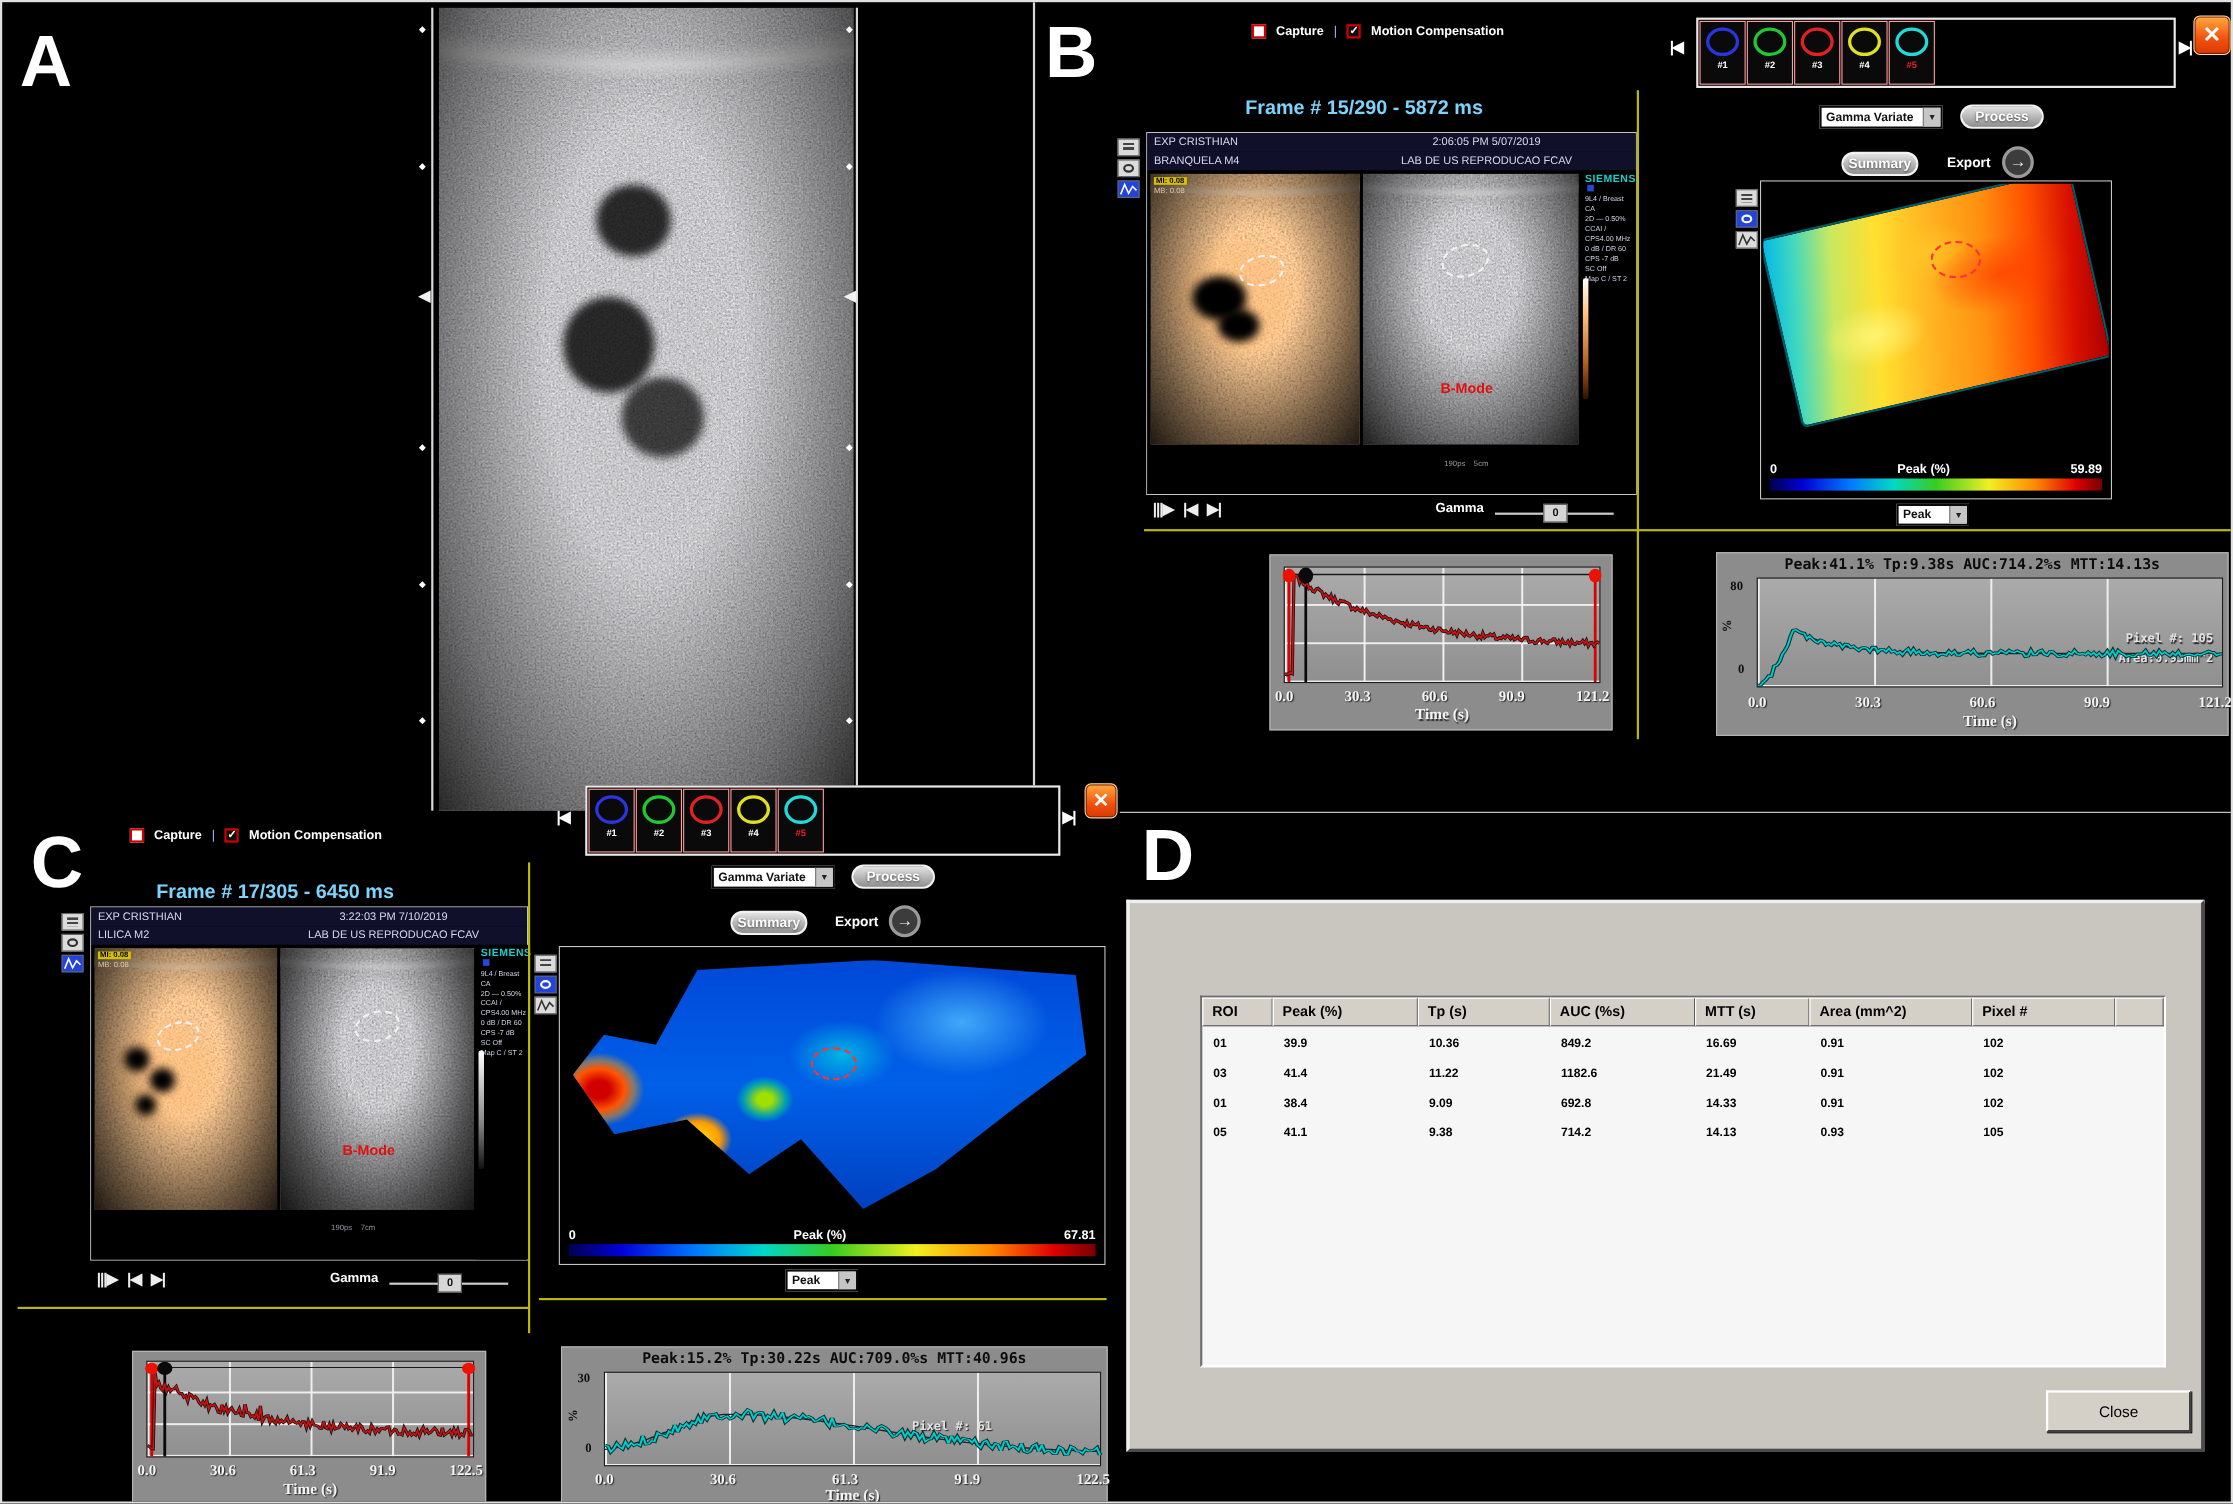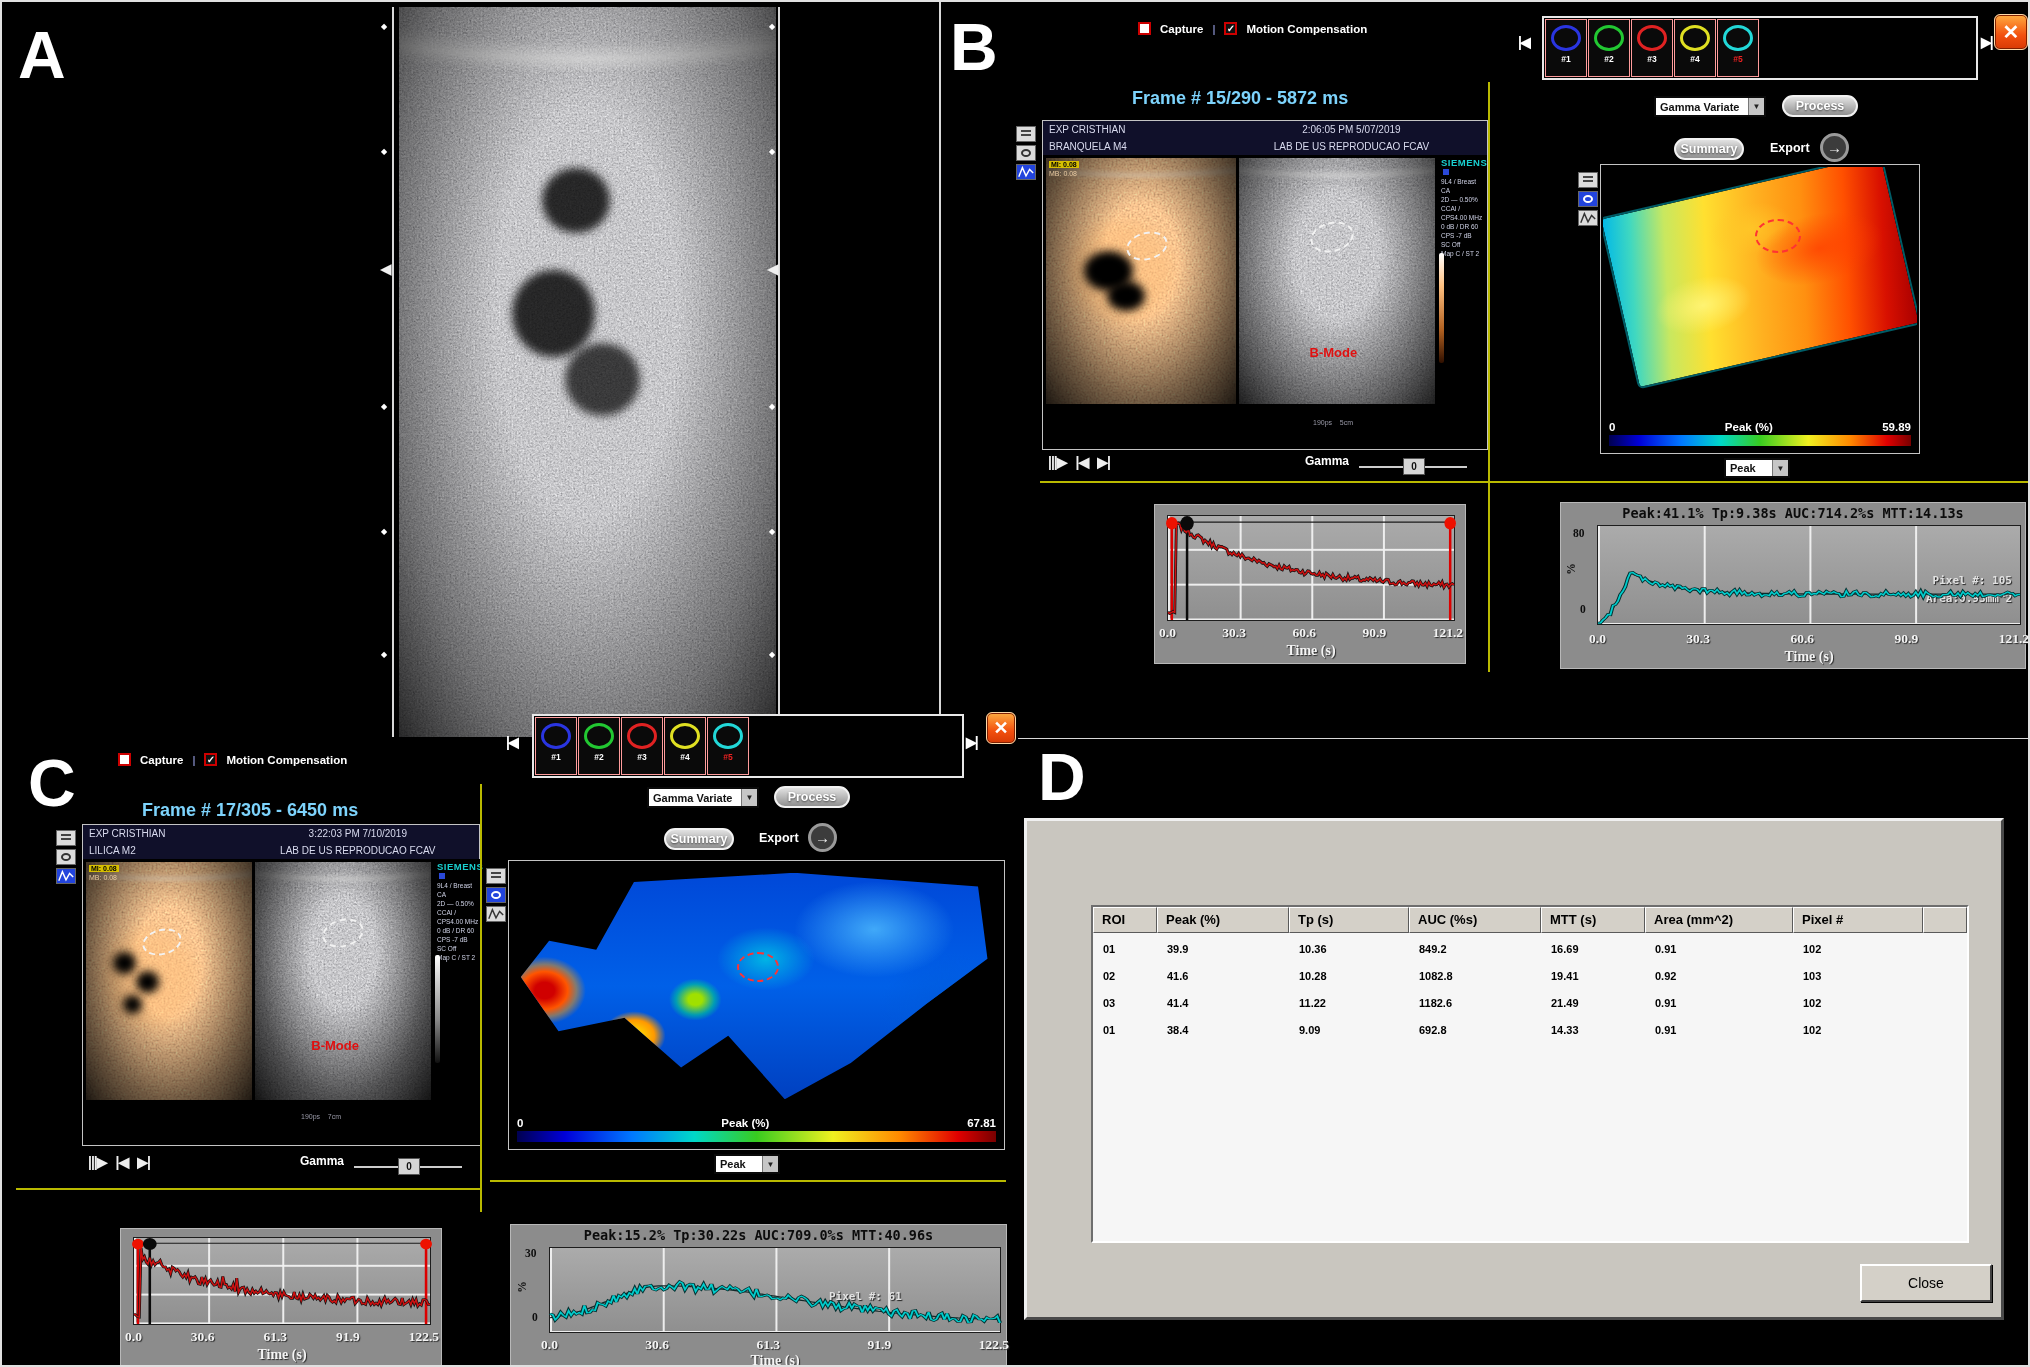--- a/index.html
+++ b/index.html
@@ -571,43 +571,43 @@
       <div class="lrow" style="margin-top:6px">
         <div class="dc" style="width:64px">01</div>
           <div class="dc" style="width:132px">39.9</div>
           <div class="dc" style="width:120px">10.36</div>
           <div class="dc" style="width:132px">849.2</div>
           <div class="dc" style="width:104px">16.69</div>
           <div class="dc" style="width:148px">0.91</div>
           <div class="dc" style="width:130px">102</div>
       </div>
       <div class="lrow">
-        <div class="dc" style="width:64px">02</div>
-          <div class="dc" style="width:132px">41.6</div>
-          <div class="dc" style="width:120px">10.28</div>
-          <div class="dc" style="width:132px">1082.8</div>
-          <div class="dc" style="width:104px">19.41</div>
-          <div class="dc" style="width:148px">0.92</div>
-          <div class="dc" style="width:130px">103</div>
-      </div>
-      <div class="lrow">
         <div class="dc" style="width:64px">03</div>
           <div class="dc" style="width:132px">41.4</div>
           <div class="dc" style="width:120px">11.22</div>
           <div class="dc" style="width:132px">1182.6</div>
           <div class="dc" style="width:104px">21.49</div>
           <div class="dc" style="width:148px">0.91</div>
           <div class="dc" style="width:130px">102</div>
       </div>
       <div class="lrow">
         <div class="dc" style="width:64px">01</div>
           <div class="dc" style="width:132px">38.4</div>
           <div class="dc" style="width:120px">9.09</div>
           <div class="dc" style="width:132px">692.8</div>
           <div class="dc" style="width:104px">14.33</div>
           <div class="dc" style="width:148px">0.91</div>
           <div class="dc" style="width:130px">102</div>
       </div>
+      <div class="lrow">
+        <div class="dc" style="width:64px">05</div>
+          <div class="dc" style="width:132px">41.1</div>
+          <div class="dc" style="width:120px">9.38</div>
+          <div class="dc" style="width:132px">714.2</div>
+          <div class="dc" style="width:104px">14.13</div>
+          <div class="dc" style="width:148px">0.93</div>
+          <div class="dc" style="width:130px">105</div>
+      </div>
     </div>
   </div>
   <div class="winbtn" style="left:1858px;top:1262px;width:132px;height:38px;line-height:34px">Close</div>
 
 </div>
 
 </body></html>

